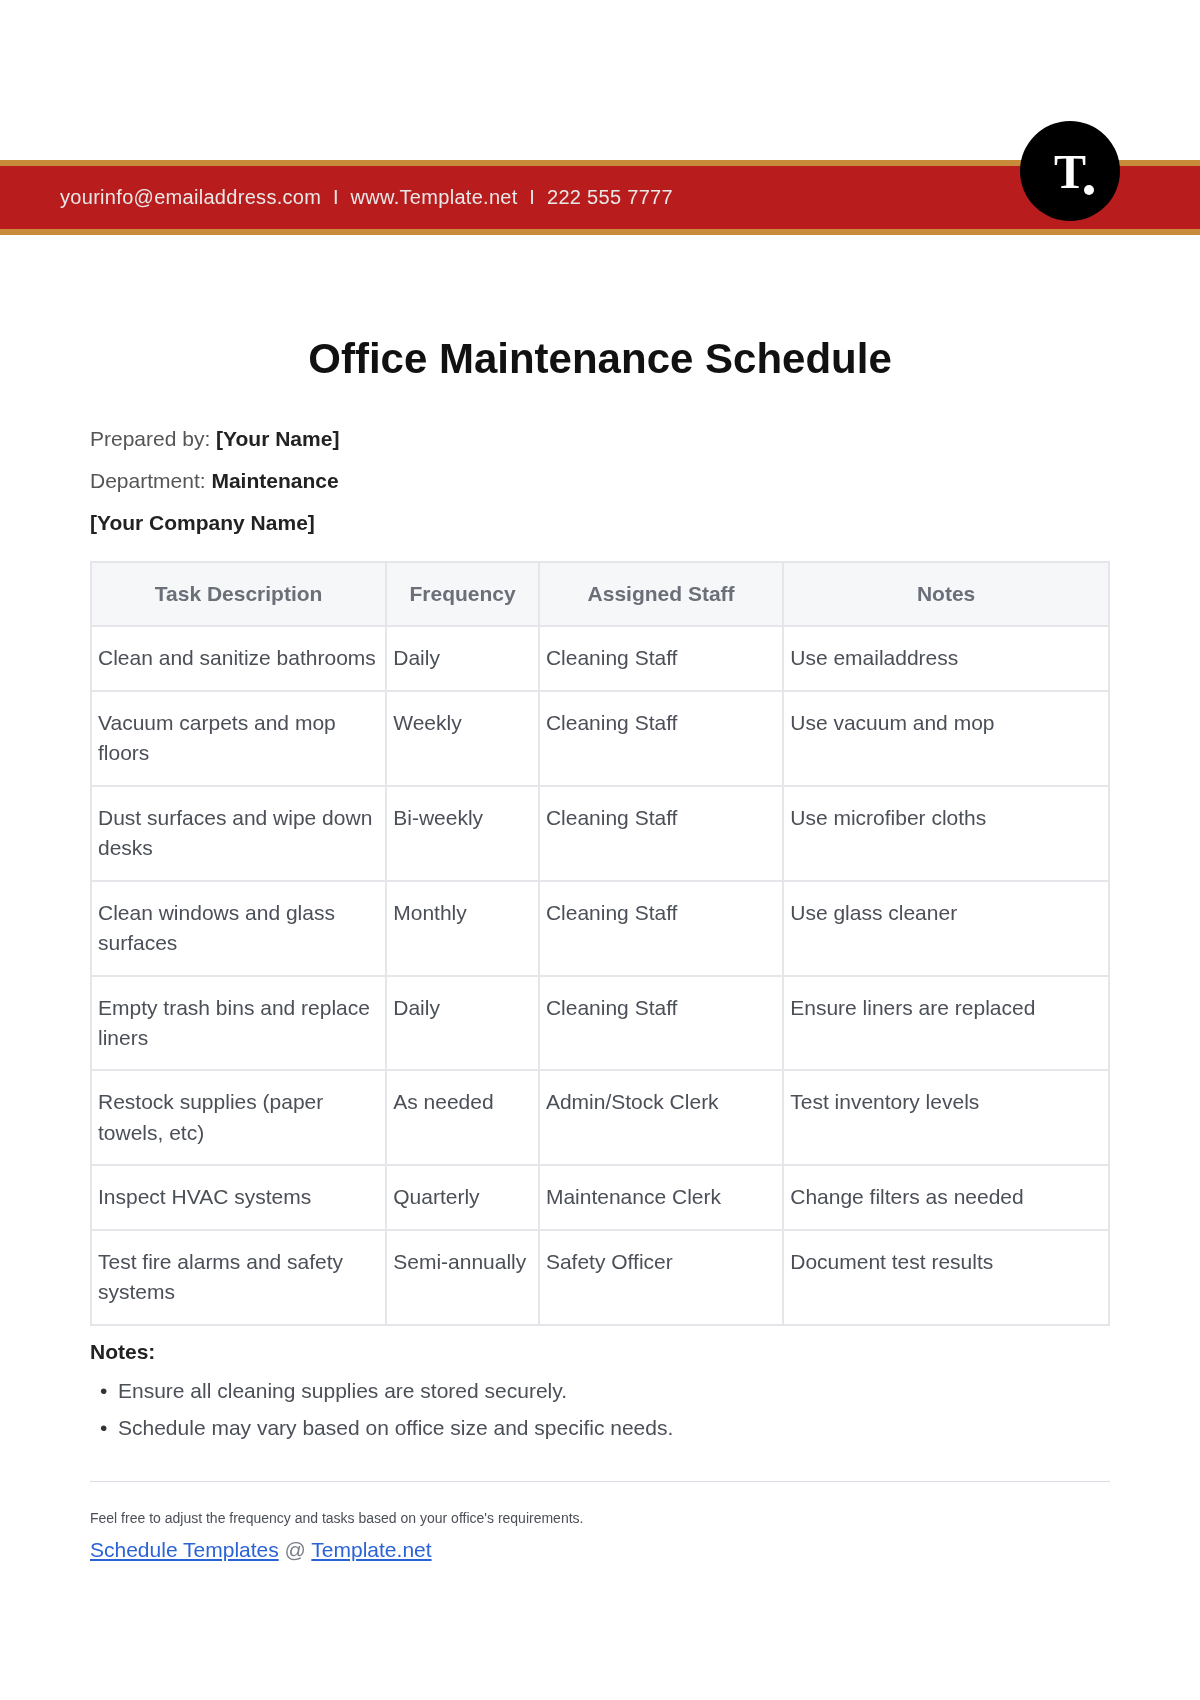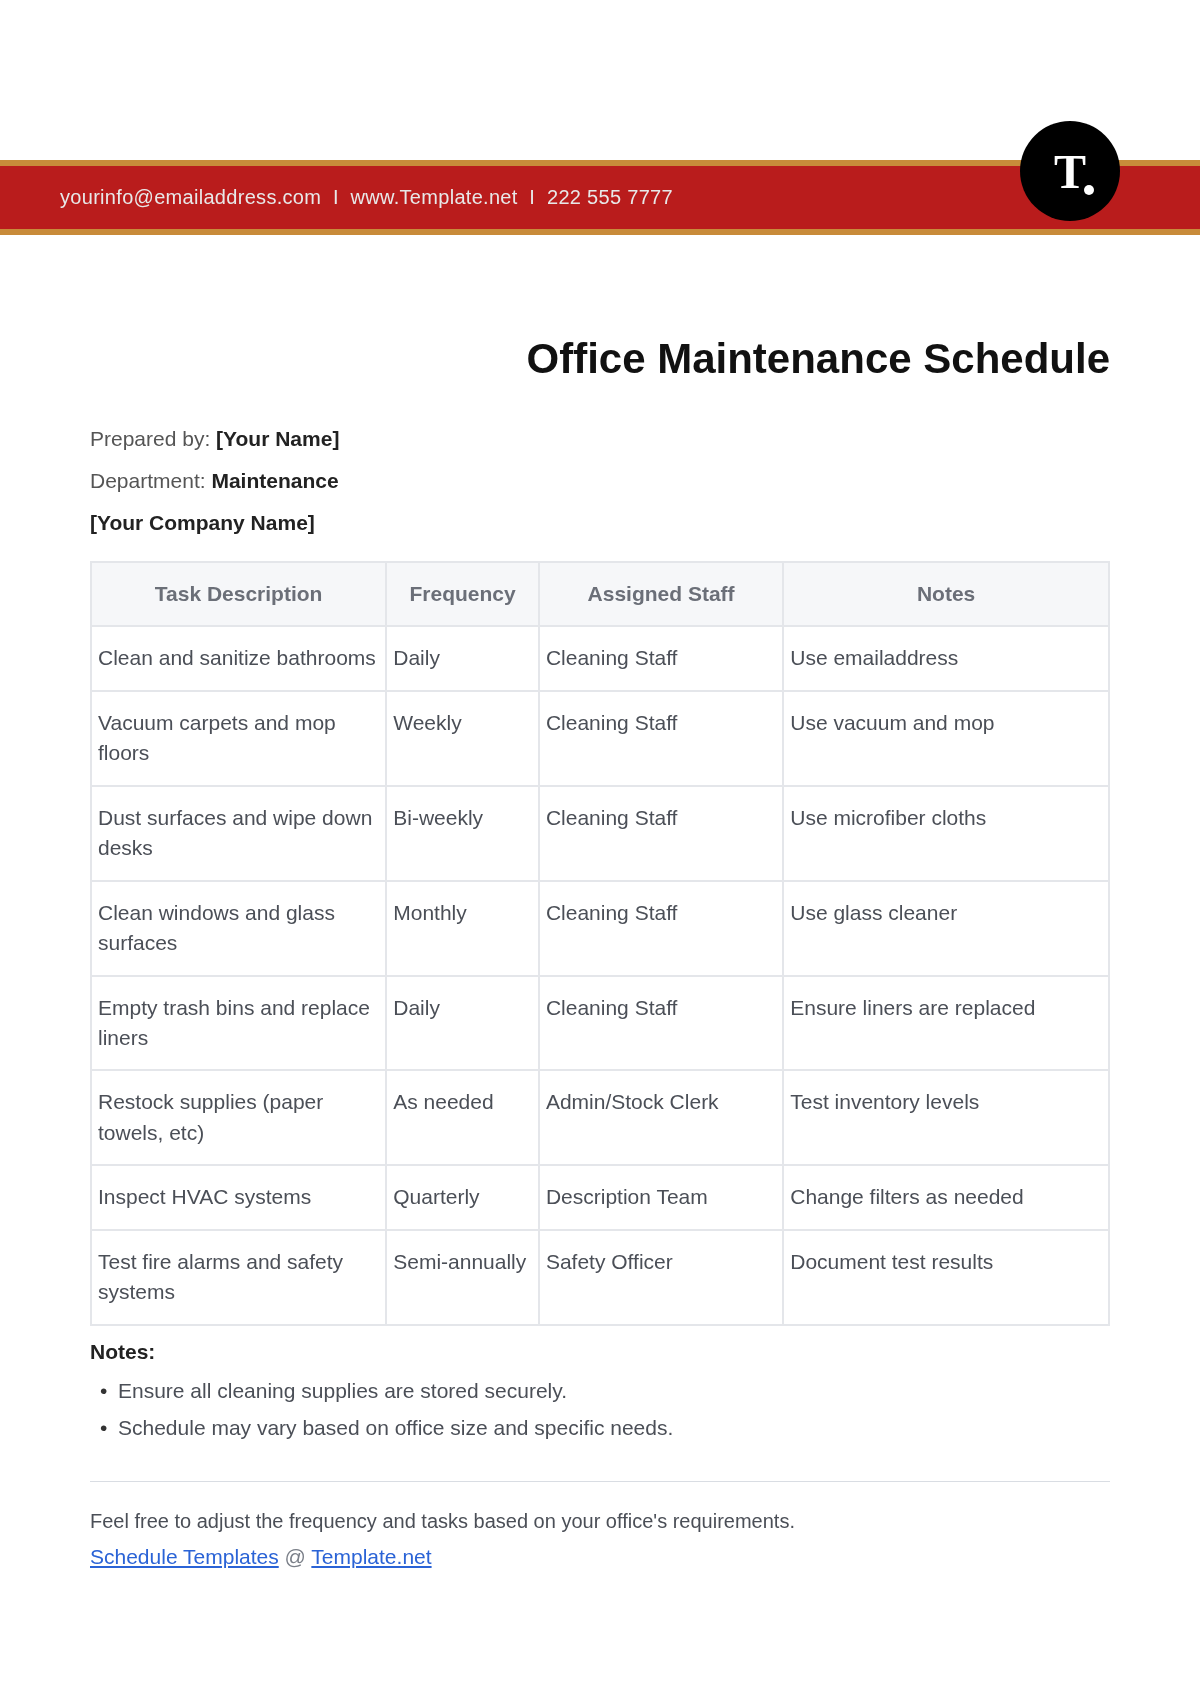--- a/index.html
+++ b/index.html
@@ -52,21 +52,21 @@
     bottom: 26px;
     width: 10px;
     height: 10px;
     background: #fff;
     border-radius: 50%;
   }
   .content {
     padding: 60px 90px 0 90px;
   }
   .title {
-    text-align: right;
+    text-align: center;
     font-size: 42px;
     font-weight: 800;
     color: #111;
     margin: 40px 0 44px 0;
   }
   .meta-line {
     font-size: 21px;
     color: #555;
     margin: 12px 0 18px 0;
   }
@@ -127,21 +127,21 @@
     left: 4px;
     top: 0;
     color: #333;
   }
   .hr {
     border: none;
     border-top: 1px solid #d9dde3;
     margin: 36px 0 28px 0;
   }
   .footer-text {
-    font-size: 20px;
+    font-size: 14px;
     color: #4b4f57;
     margin-bottom: 12px;
   }
   .footer-link {
     font-size: 21px;
   }
   .footer-link a {
     color: #2a63d6;
     text-decoration: underline;
   }
@@ -218,21 +218,21 @@
           </tr>
           <tr>
             <td>Restock supplies (paper towels, etc)</td>
             <td>As needed</td>
             <td>Admin/Stock Clerk</td>
             <td>Test inventory levels</td>
           </tr>
           <tr>
             <td>Inspect HVAC systems</td>
             <td>Quarterly</td>
-            <td>Description Team</td>
+            <td>Maintenance Clerk</td>
             <td>Change filters as needed</td>
           </tr>
           <tr>
             <td>Test fire alarms and safety systems</td>
             <td>Semi-annually</td>
             <td>Safety Officer</td>
             <td>Document test results</td>
           </tr>
         </tbody>
     </table>

